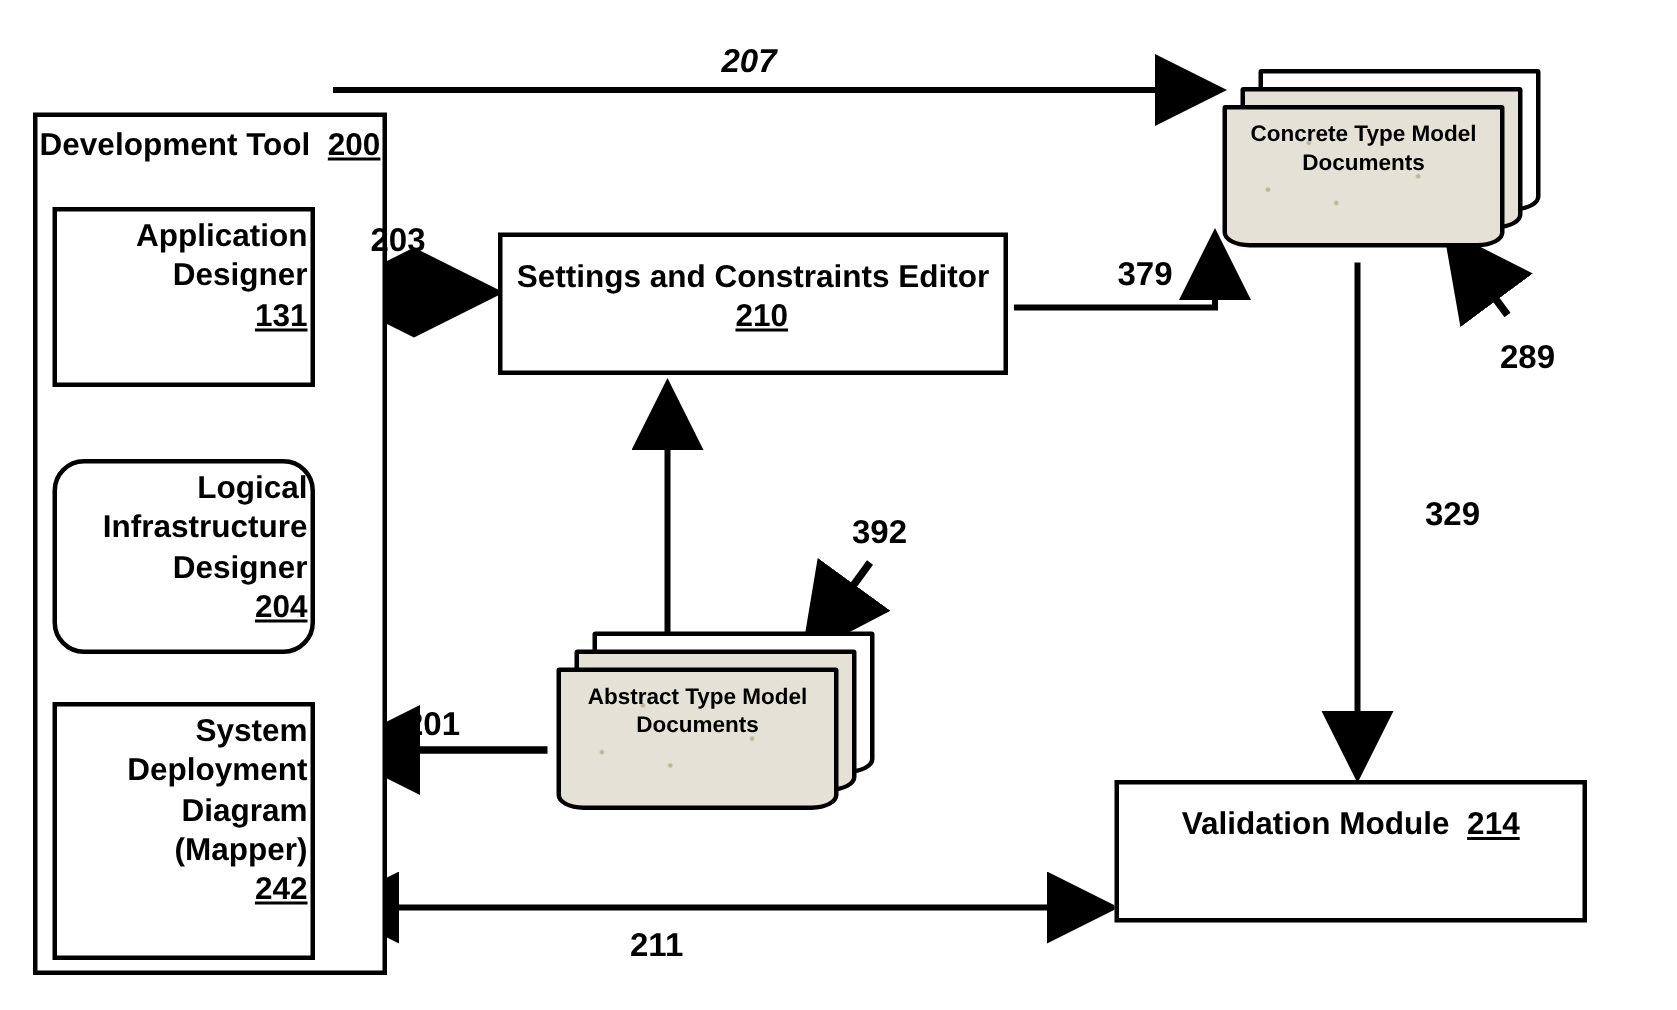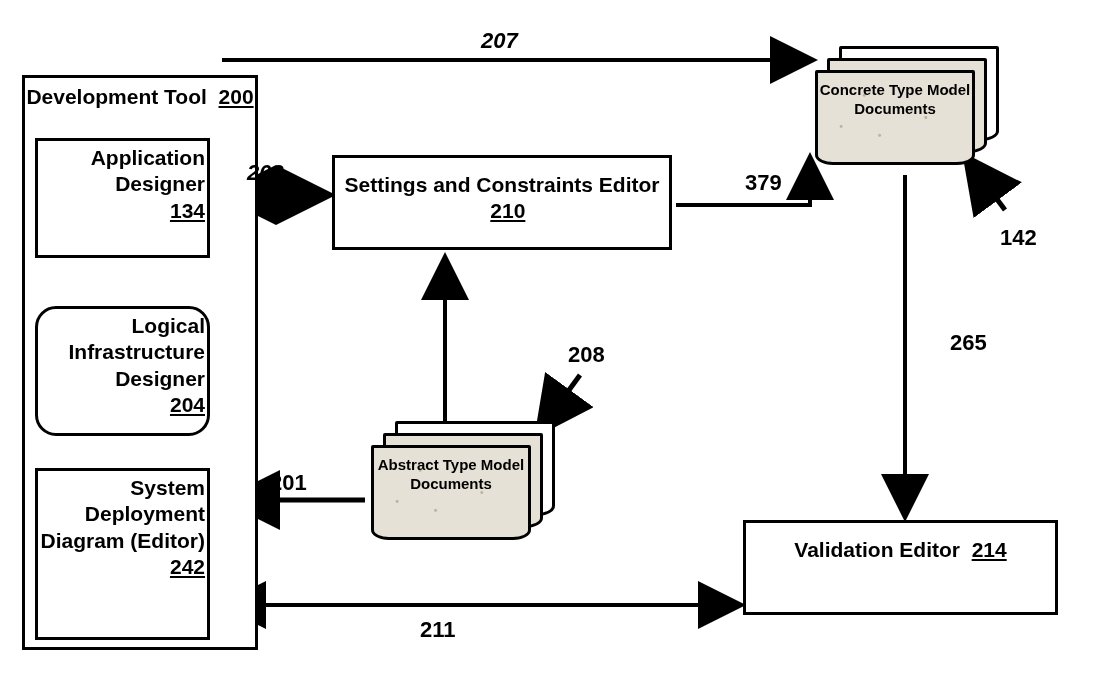--- a/index.html
+++ b/index.html
@@ -65,21 +65,21 @@
     width: 315px; height: 95px;
     padding-top: 14px;
   }
 
   
   .docstack {
     position: absolute;
   }
   .doc {
     position: absolute;
-    width: 160px;
+    width: 188px;
     height: 95px;
     border: 3px solid #000;
     box-sizing: border-box;
     background: #e6e1d6;
     background-image:
       radial-gradient(circle at 30% 25%, #bdb69d 1px, transparent 2px),
       radial-gradient(circle at 70% 50%, #bdb69d 1px, transparent 2px),
       radial-gradient(circle at 40% 70%, #bdb69d 1px, transparent 2px),
       radial-gradient(circle at 15% 60%, #bdb69d 1px, transparent 2px),
       radial-gradient(circle at 85% 20%, #bdb69d 1px, transparent 2px);
@@ -148,49 +148,49 @@
 
   <div class="box devtool">
     <div class="label">
       <span>Development Tool</span>
       <span>&nbsp;</span><span class="uline">200</span>
     </div>
 
     <div class="inner app-des">
       <div class="label">
         <span>Application Designer</span><br>
-        <span class="uline">134</span>
+        <span class="uline">131</span>
       </div>
     </div>
 
     <div class="inner lid-des">
       <div class="label">
         <span>Logical Infrastructure Designer</span><br>
         <span class="uline">204</span>
       </div>
     </div>
 
     <div class="inner sys-dep">
       <div class="label">
-        <span>System Deployment Diagram (Editor)</span><br>
+        <span>System Deployment Diagram (Mapper)</span><br>
         <span class="uline">242</span>
       </div>
     </div>
   </div>
 
   <div class="box settings">
     <div class="label">
       <span>Settings and Constraints Editor</span>
       <span>&nbsp;&nbsp;</span><span class="uline">210</span>
     </div>
   </div>
 
   <div class="box valid">
     <div class="label">
-      <span>Validation Editor</span>
+      <span>Validation Module</span>
       <span>&nbsp;</span><span class="uline">214</span>
     </div>
   </div>
 
   <div class="docstack concrete">
     <div class="doc d3"></div>
     <div class="doc d2"></div>
     <div class="doc">
       <div class="dtxt">Concrete Type Model Documents</div>
     </div>
@@ -198,21 +198,21 @@
 
   <div class="docstack abstract">
     <div class="doc d3"></div>
     <div class="doc d2"></div>
     <div class="doc">
       <div class="dtxt">Abstract Type Model Documents</div>
     </div>
   </div>
 
   <div class="free" style="left:481px; top:28px;font-style:italic;">207</div>
-  <div class="free" style="left:247px; top:160px;font-style:italic;">203</div>
+  <div class="free" style="left:247px; top:147px;">203</div>
   <div class="free" style="left:745px; top:170px;">379</div>
-  <div class="free" style="left:1000px; top:225px;">142</div>
-  <div class="free" style="left:950px; top:330px;">265</div>
-  <div class="free" style="left:568px; top:342px;">208</div>
+  <div class="free" style="left:1000px; top:225px;">289</div>
+  <div class="free" style="left:950px; top:330px;">329</div>
+  <div class="free" style="left:568px; top:342px;">392</div>
   <div class="free" style="left:270px; top:470px;">201</div>
   <div class="free" style="left:420px; top:617px;">211</div>
 
 </div>
 
 </body></html>

